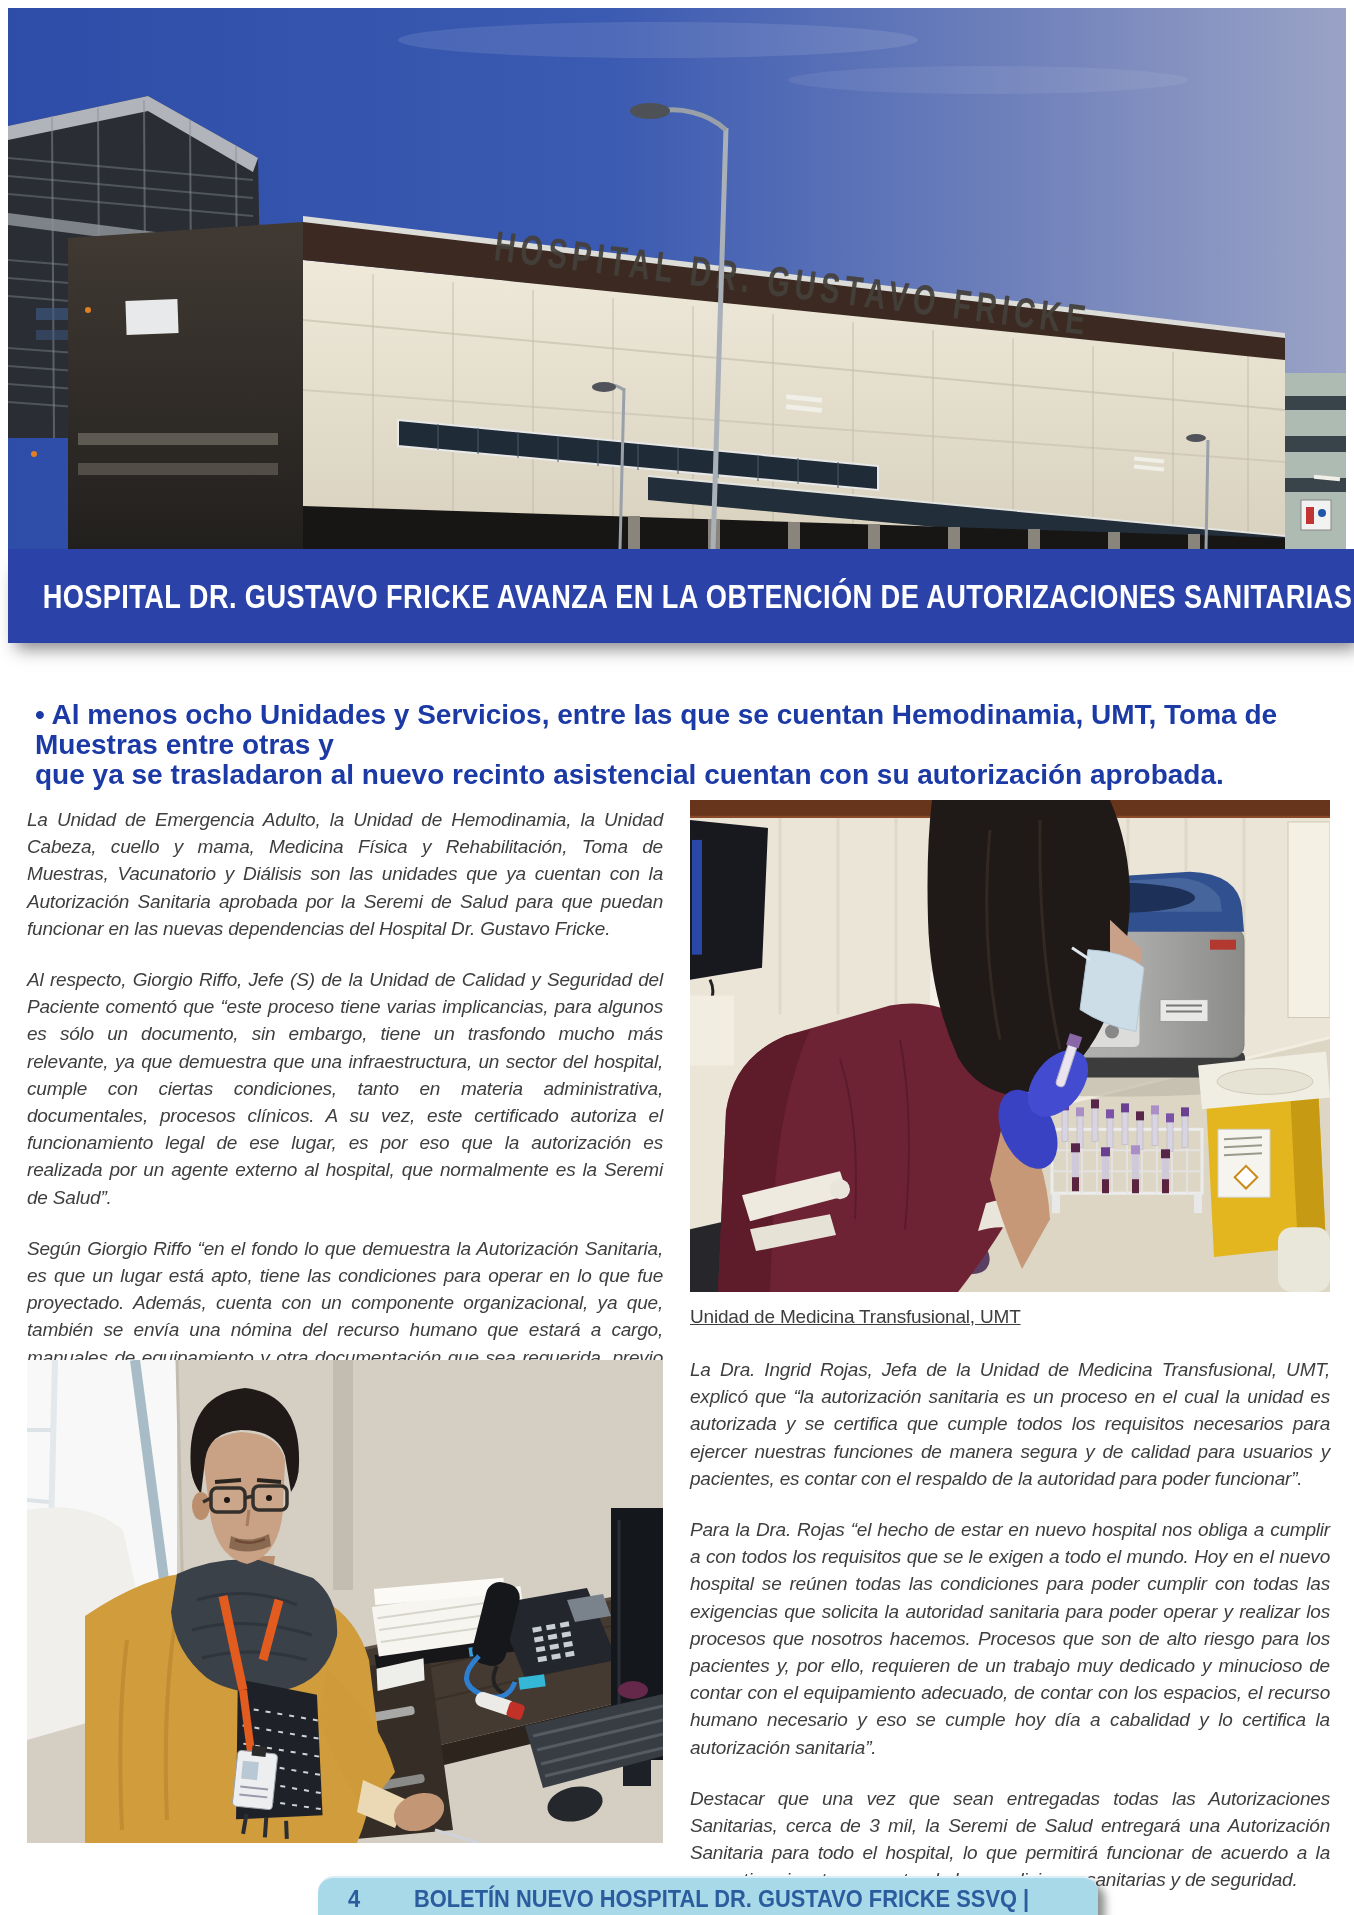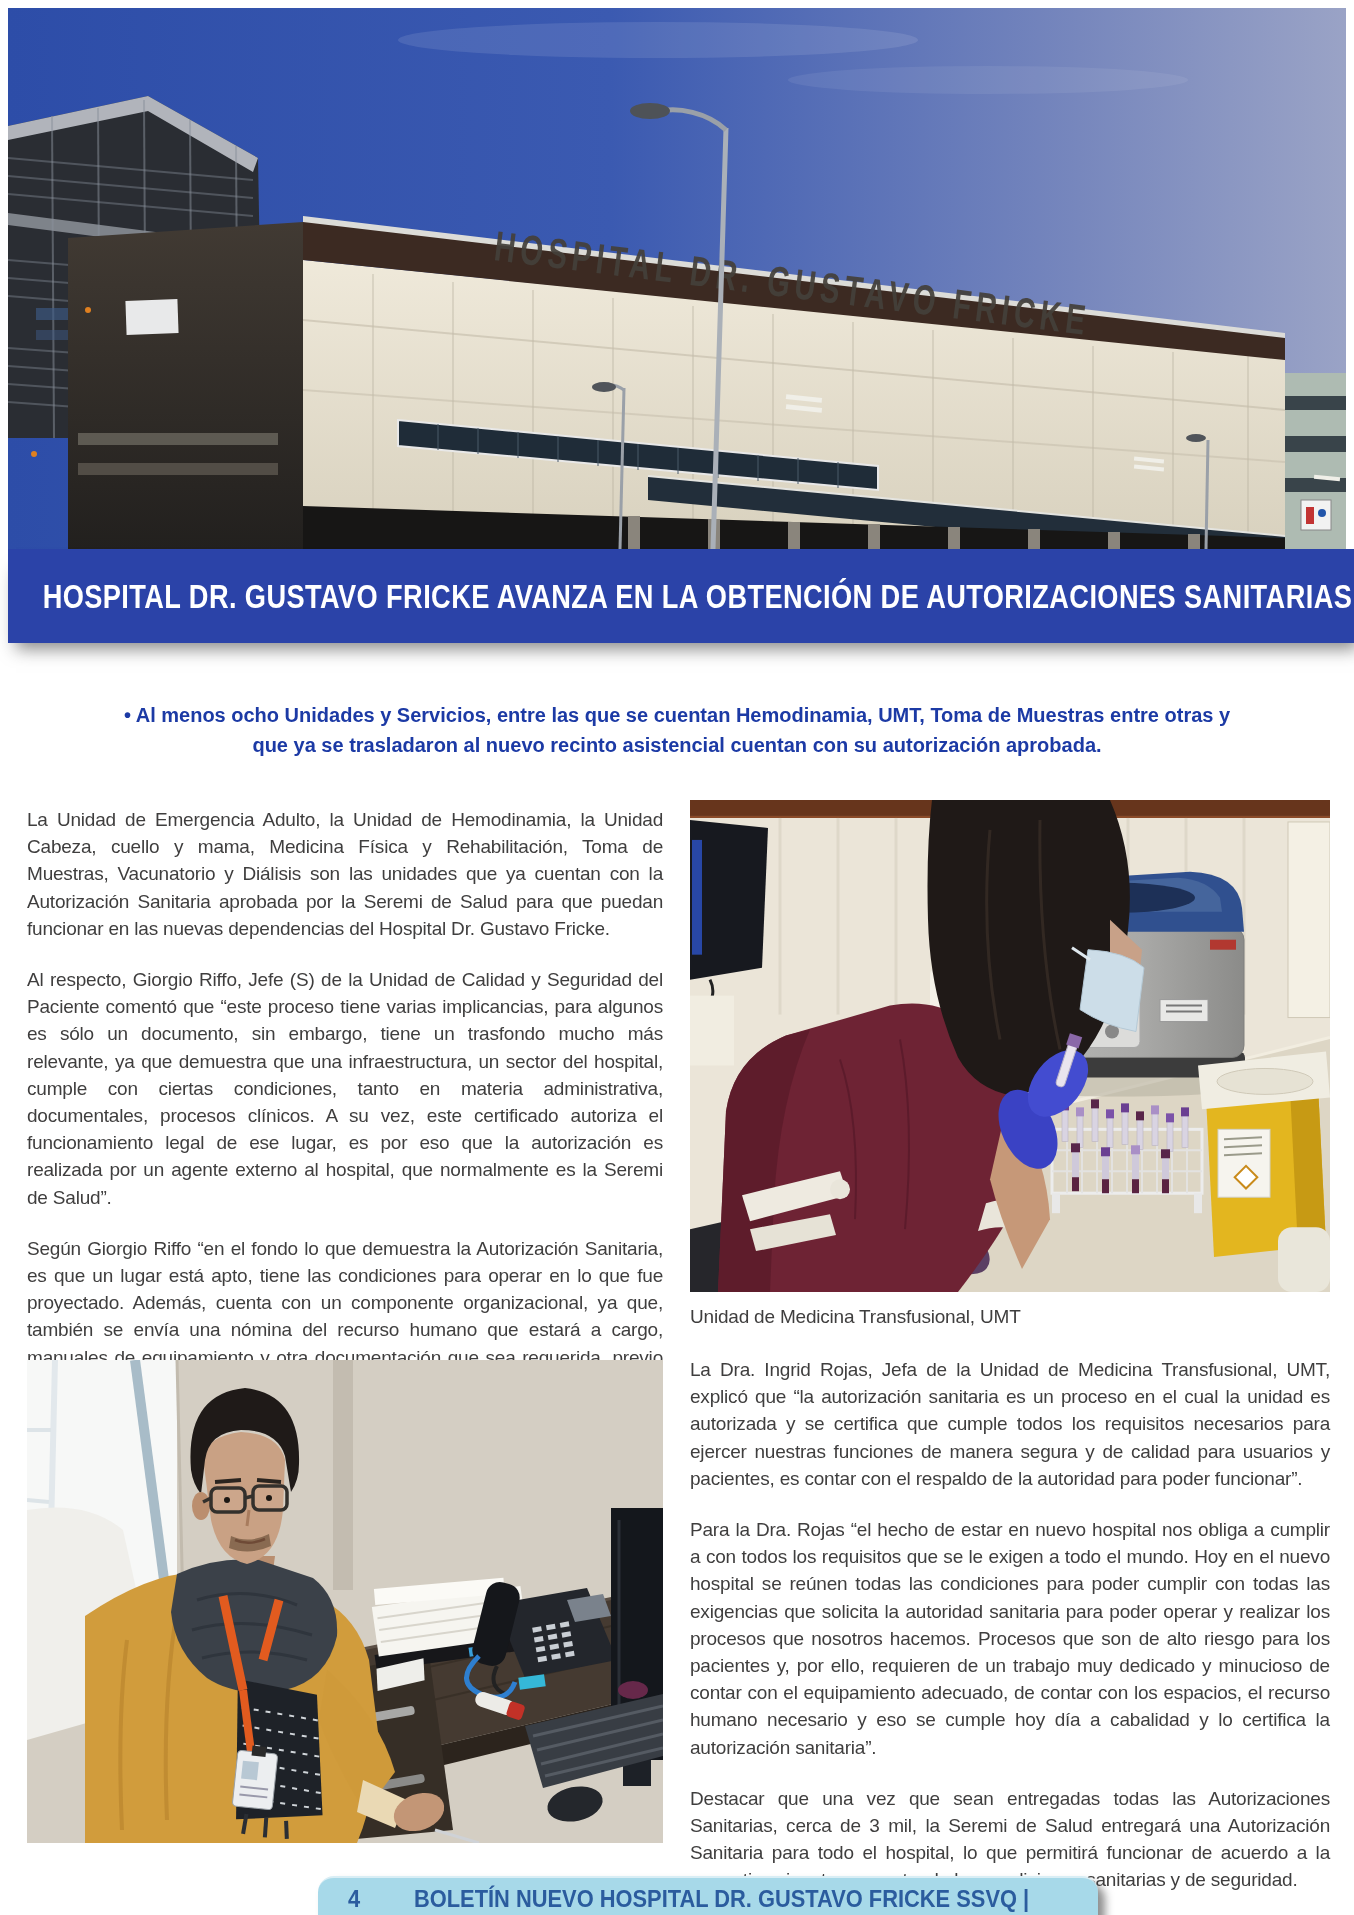--- a/index.html
+++ b/index.html
@@ -7,30 +7,30 @@
         font-family:"Liberation Sans",sans-serif;}
   
   .hero-photo{position:absolute;left:8px;top:8px;width:1338px;height:541px;overflow:hidden;}
   .hero-photo svg{display:block;width:100%;height:100%;}
   .banner{position:absolute;left:8px;top:549px;width:1338px;height:94px;background:#2b43a8;
           display:flex;align-items:center;justify-content:center;
           box-shadow:0 14px 16px -8px rgba(40,40,40,.55);padding-left:20px;}
   .banner h1{margin:0;color:#ffffff;font-size:34px;font-weight:700;letter-spacing:.5px;
              white-space:nowrap;transform:scaleX(.80);transform-origin:center;}
   
-  .lead{position:absolute;left:35px;top:700px;width:1284px;text-align:center;
-        color:#1c3aa5;font-weight:700;font-size:20px;line-height:30px;}
+  .lead{position:absolute;left:35px;top:700px;width:1284px;
+        color:#1c3aa5;font-weight:700;font-size:28px;line-height:30px;}
   
   .body-text{color:#3f3e3e;font-size:19px;line-height:27.2px;text-align:justify;
              letter-spacing:-.2px;}
-  .body-text p{margin:0 0 24px 0;}
+  .body-text p{margin:0 0 24px 0;font-style:italic;}
   .col-left-text{position:absolute;left:27px;top:806px;width:636px;}
   .col-right-text{position:absolute;left:690px;top:1356px;width:640px;}
   .caption{position:absolute;left:690px;top:1306px;width:640px;color:#3f3e3e;
-           font-size:19px;letter-spacing:-.2px;}
+           font-size:19px;letter-spacing:-.2px;text-decoration:underline;}
   .photo-right{position:absolute;left:690px;top:800px;width:640px;height:492px;overflow:hidden;}
   .photo-left{position:absolute;left:27px;top:1360px;width:636px;height:483px;overflow:hidden;}
   .photo-right svg,.photo-left svg{display:block;width:100%;height:100%;}
   
   .footer-pill{position:absolute;left:318px;top:1876px;width:780px;height:56px;
                background:#a7d9e9;border-radius:16px;border-top:2px solid #d9eef5;
                box-shadow:7px 7px 9px rgba(50,50,50,.55);
                display:flex;align-items:flex-start;gap:48px;padding:8px 0 0 30px;
                box-sizing:border-box;color:#2b5c9e;font-weight:700;font-size:23px;
                transform-origin:left top;}

